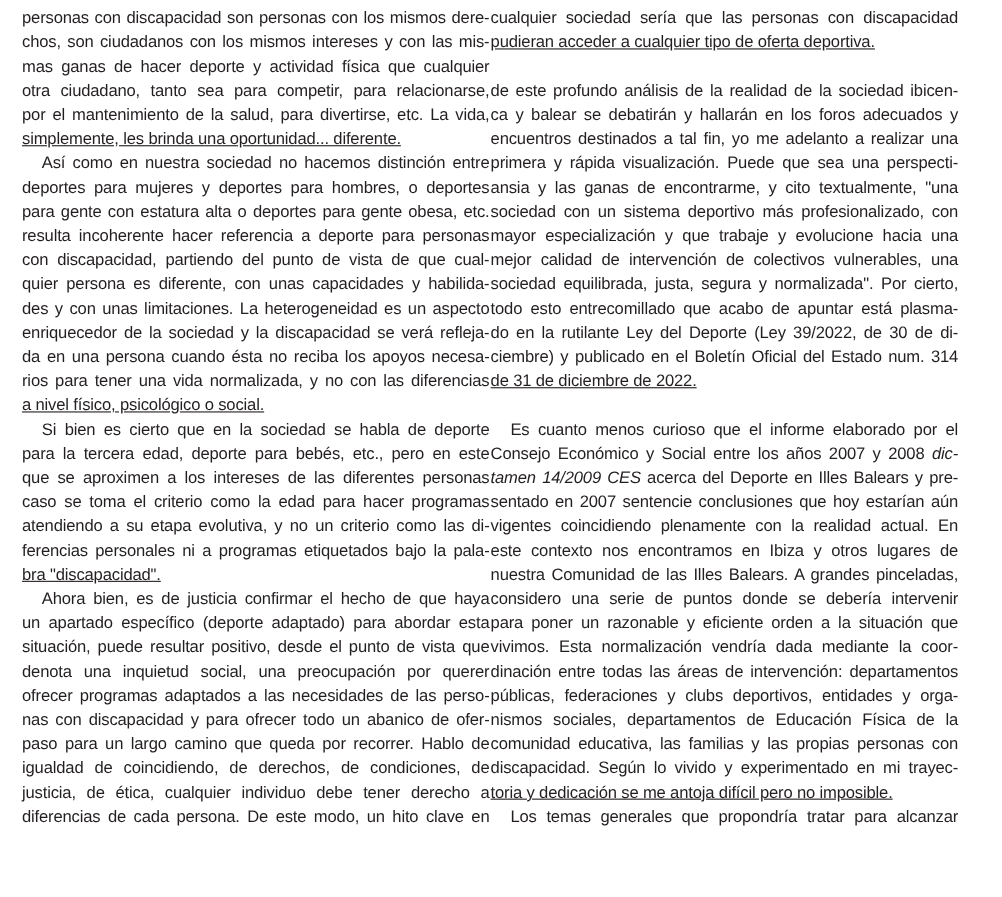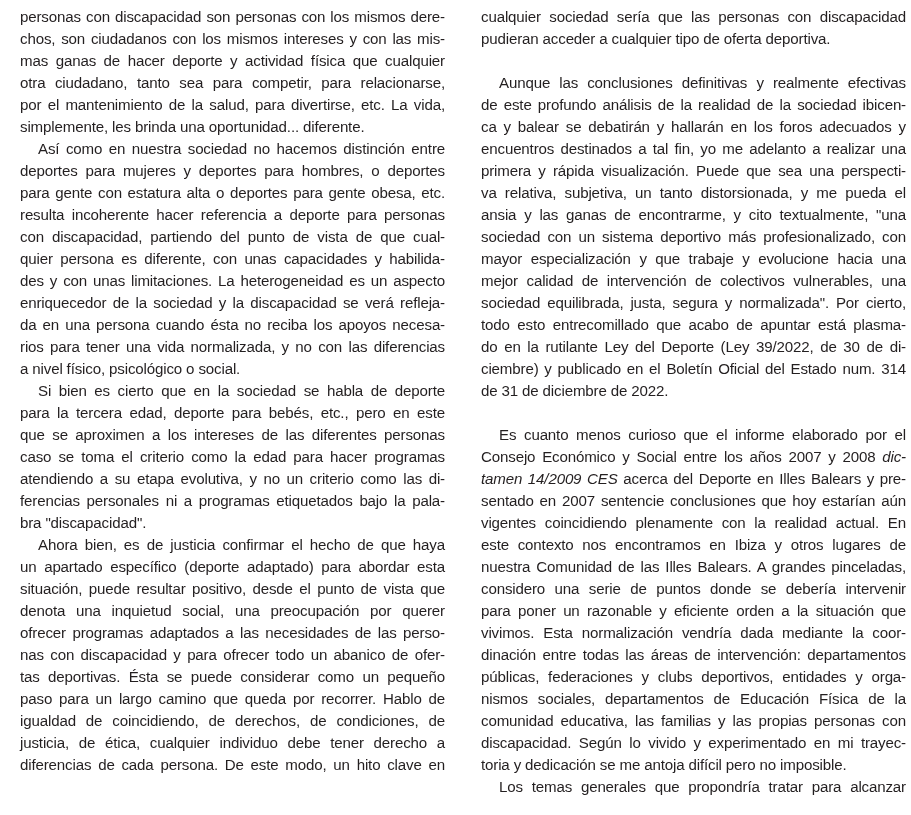--- a/index.html
+++ b/index.html
@@ -24,37 +24,38 @@
       position: absolute;
       top: 6px;
       width: 425px;
       font-size: 15.1px;
       line-height: 22px;
       letter-spacing: -0.15px;
       text-align: justify;
       hyphens: manual;
     }
     .col-left { left: 20px; }
-    .col-right { left: 481px; }
+    .col-right { left: 446px; }
     .col p {
       margin: 0;
       text-indent: 0;
     }
     .col p.gap-before {
       margin-top: 22px;
     }
     .line {
       display: block;
       text-align: justify;
       text-align-last: justify;
       white-space: nowrap;
       height: 22px;
     }
     .line.end {
       text-align-last: left;
+      text-decoration: underline;
     }
     .line.first {
       padding-left: 18px;
     }
     em { }
   </style>
 </head>
 <body>
 
 <div class="page">
@@ -89,39 +90,36 @@
         <span class="line">ferencias personales ni a programas etiquetados bajo la pala-</span>
         <span class="line end">bra "discapacidad".</span>
       </p>
       <p>
         <span class="line first">Ahora bien, es de justicia confirmar el hecho de que haya</span>
         <span class="line">un apartado específico (deporte adaptado) para abordar esta</span>
         <span class="line">situación, puede resultar positivo, desde el punto de vista que</span>
         <span class="line">denota una inquietud social, una preocupación por querer</span>
         <span class="line">ofrecer programas adaptados a las necesidades de las perso-</span>
         <span class="line">nas con discapacidad y para ofrecer todo un abanico de ofer-</span>
-        <span class="line">tas deportivas. Ésta se puede considerar como un pequeño</span>
         <span class="line">paso para un largo camino que queda por recorrer. Hablo de</span>
         <span class="line">igualdad de coincidiendo, de derechos, de condiciones, de</span>
         <span class="line">justicia, de ética, cualquier individuo debe tener derecho a</span>
         <span class="line">diferencias de cada persona. De este modo, un hito clave en</span>
       </p>
     </div>
   <div class="col col-right">
       <p>
         <span class="line">cualquier sociedad sería que las personas con discapacidad</span>
         <span class="line end">pudieran acceder a cualquier tipo de oferta deportiva.</span>
       </p>
       <p class="gap-before">
-        <span class="line first">Aunque las conclusiones definitivas y realmente efectivas</span>
         <span class="line">de este profundo análisis de la realidad de la sociedad ibicen-</span>
         <span class="line">ca y balear se debatirán y hallarán en los foros adecuados y</span>
         <span class="line">encuentros destinados a tal fin, yo me adelanto a realizar una</span>
         <span class="line">primera y rápida visualización. Puede que sea una perspecti-</span>
-        <span class="line">va relativa, subjetiva, un tanto distorsionada, y me pueda el</span>
         <span class="line">ansia y las ganas de encontrarme, y cito textualmente, "una</span>
         <span class="line">sociedad con un sistema deportivo más profesionalizado, con</span>
         <span class="line">mayor especialización y que trabaje y evolucione hacia una</span>
         <span class="line">mejor calidad de intervención de colectivos vulnerables, una</span>
         <span class="line">sociedad equilibrada, justa, segura y normalizada". Por cierto,</span>
         <span class="line">todo esto entrecomillado que acabo de apuntar está plasma-</span>
         <span class="line">do en la rutilante Ley del Deporte (Ley 39/2022, de 30 de di-</span>
         <span class="line">ciembre) y publicado en el Boletín Oficial del Estado num. 314</span>
         <span class="line end">de 31 de diciembre de 2022.</span>
       </p>

